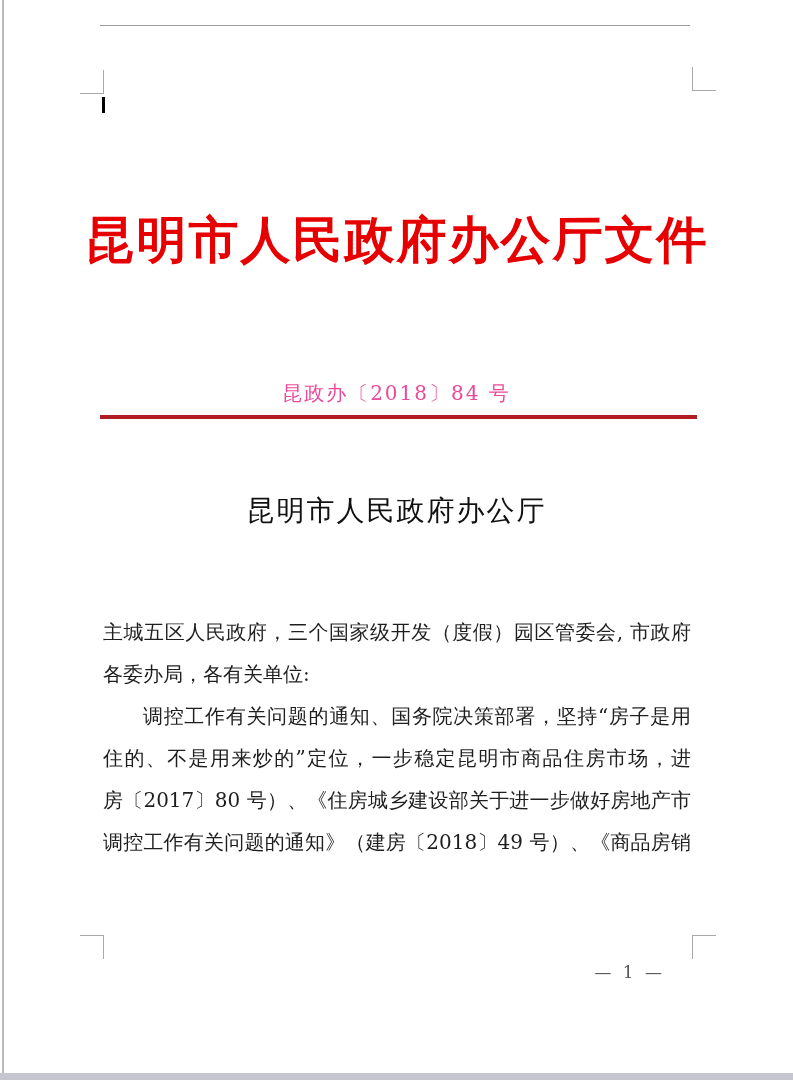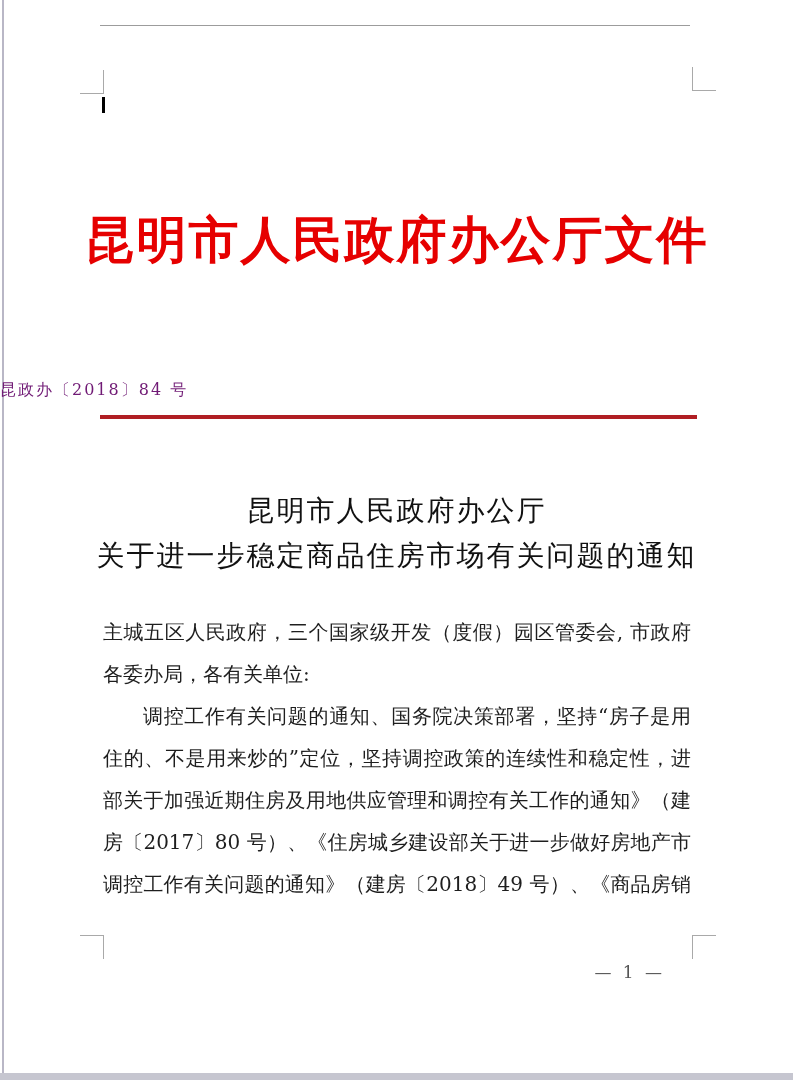--- a/index.html
+++ b/index.html
@@ -61,24 +61,24 @@
     font-size: 50px;
     line-height: 70px;
     letter-spacing: 2px;
     color: #e60000;
     white-space: nowrap;
   }
   .doc-number {
     position: absolute;
     left: 0; right: 0;
     top: 380px;
-    text-align: left;
-    font-size: 16px;
+    text-align: center;
+    font-size: 20px;
     letter-spacing: 2px;
-    color: #701a75;
+    color: #ec4899;
   }
   .red-divider {
     position: absolute;
     left: 100px; top: 415px;
     width: 597px; height: 4px;
     background: #b01e23;
   }
   .doc-title {
     position: absolute;
     left: 0; right: 0;
@@ -140,28 +140,26 @@
   <div class="caret"></div>
 
   <div class="banner">昆明市人民政府办公厅文件</div>
 
   <div class="doc-number">昆政办〔2018〕84 号</div>
 
   <div class="red-divider"></div>
 
   <div class="doc-title">
     <div>昆明市人民政府办公厅</div>
-    <div>关于进一步稳定商品住房市场有关问题的通知</div>
   </div>
 
   <div class="body-block">
     <div class="body-line">主城五区人民政府，三个国家级开发（度假）园区管委会, 市政府</div>
     <div class="body-line short">各委办局，各有关单位:</div>
     <div class="body-line indent">调控工作有关问题的通知、国务院决策部署，坚持“房子是用来</div>
-    <div class="body-line">住的、不是用来炒的”定位，坚持调控政策的连续性和稳定性，进</div>
-    <div class="body-line">部关于加强近期住房及用地供应管理和调控有关工作的通知》（建</div>
+    <div class="body-line">住的、不是用来炒的”定位，一步稳定昆明市商品住房市场，进</div>
     <div class="body-line">房〔2017〕80 号）、《住房城乡建设部关于进一步做好房地产市场</div>
     <div class="body-line">调控工作有关问题的通知》（建房〔2018〕49 号）、《商品房销售管</div>
   </div>
 
   <div class="page-number">— 1 —</div>
 
 </div>
 
 </body></html>

